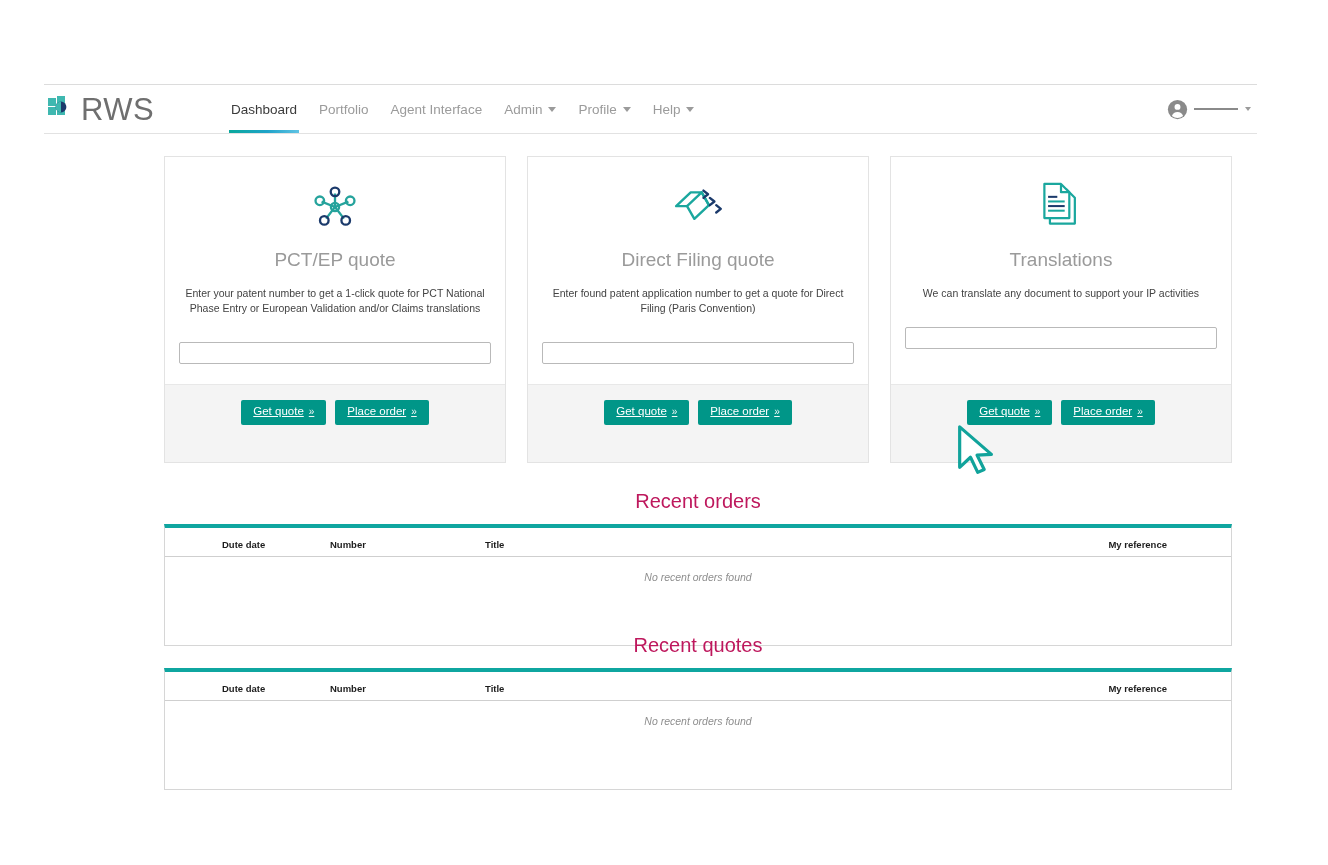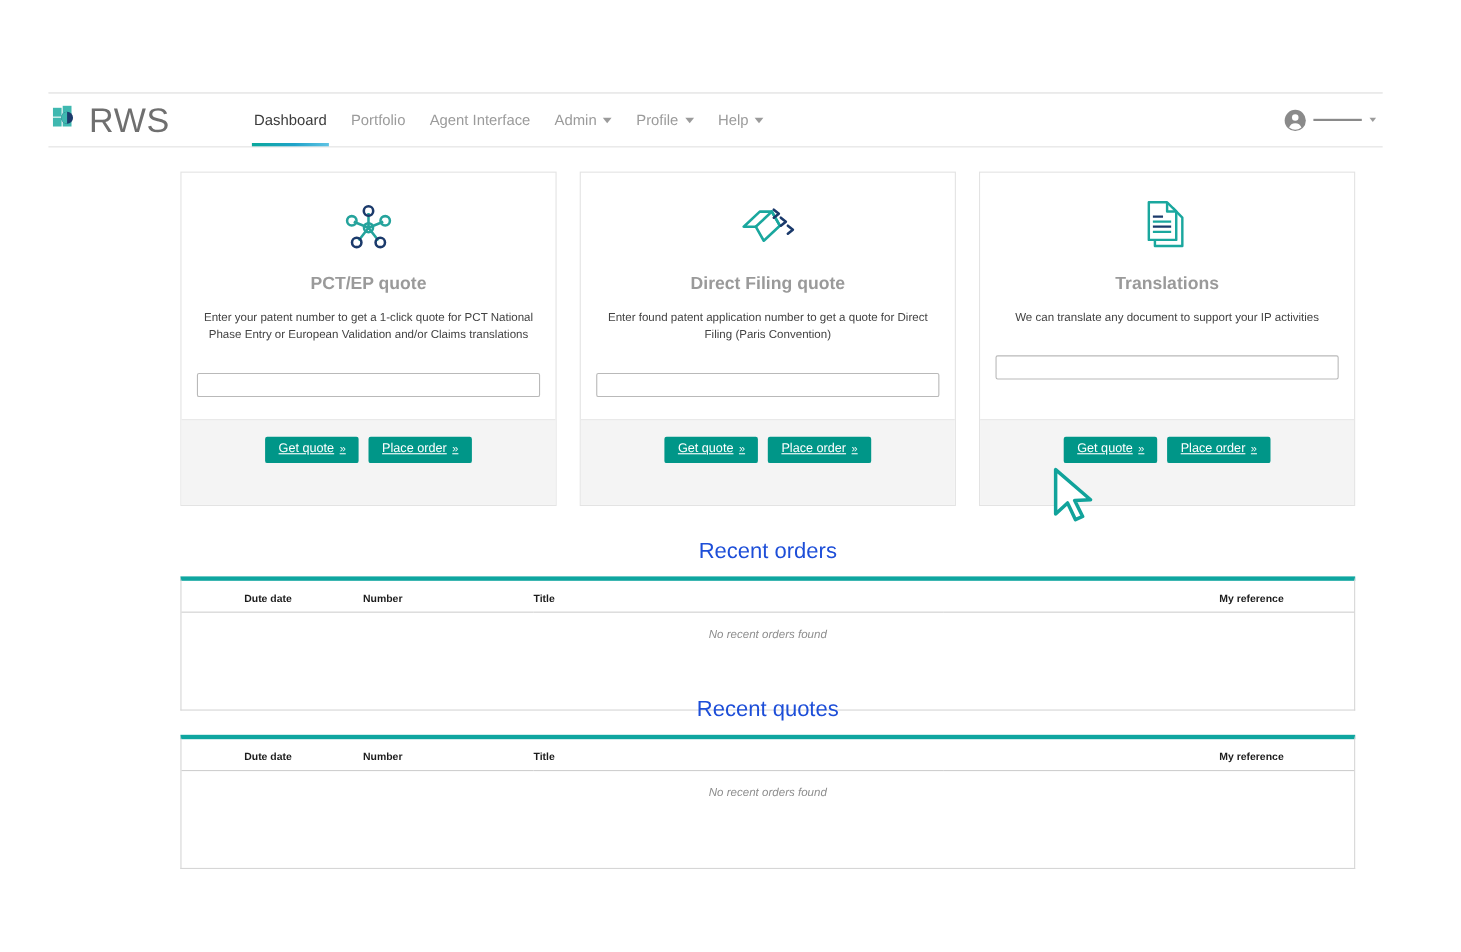--- a/index.html
+++ b/index.html
@@ -111,23 +111,23 @@
   }
   .card-body {
     padding: 22px 18px 20px 18px;
     flex: 1;
     display: flex;
     flex-direction: column;
     align-items: center;
   }
   .card-icon { height: 56px; display: flex; align-items: center; justify-content: center; }
   .card-title {
-    font-size: 16px;
+    font-size: 19px;
     color: #9a9a9a;
-    font-weight: 700;
+    font-weight: 400;
     margin-top: 14px;
     text-align: center;
     line-height: 1.2;
   }
   .card-desc {
     font-size: 10.5px;
     color: #434343;
     text-align: center;
     line-height: 1.45;
     margin-top: 14px;
@@ -169,21 +169,21 @@
     line-height: 1;
     text-decoration: underline;
   }
   .btn .chev { font-size: 10px; margin-left: 5px; opacity: .95; }
 
   
   .section { position: absolute; left: 164px; width: 1068px; }
   .section-title {
     text-align: center;
     font-size: 20px;
-    color: #1d4ed8;
+    color: #be185d;
     font-weight: 400;
     margin: 0 0 11px 0;
   }
   .table-wrap {
     border: 1px solid #d6d6d6;
     border-top: 4px solid #0fa6a0;
     background: #ffffff;
   }
   table.rws-table {
     width: 100%;

